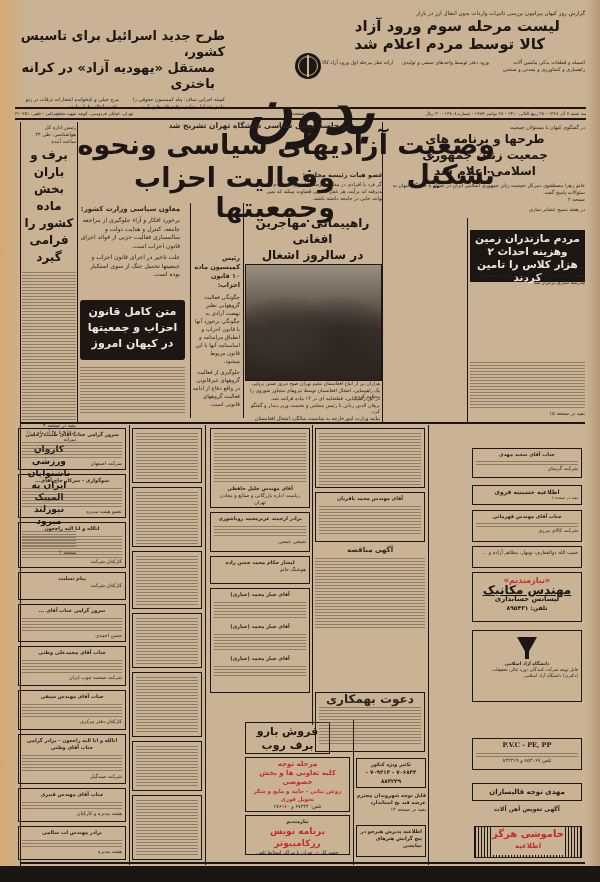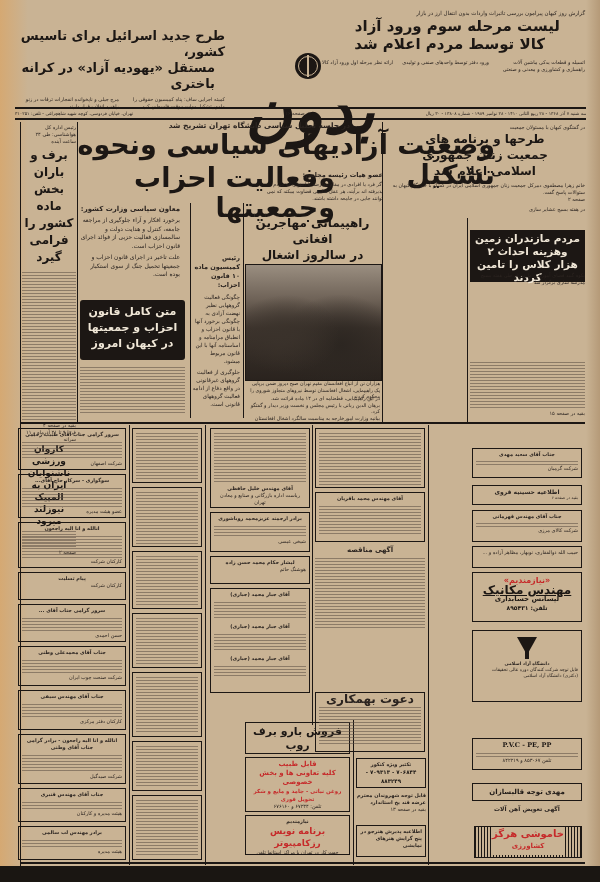--- a/index.html
+++ b/index.html
@@ -229,26 +229,26 @@
   </div>
   <div class="box rtl" style="left:210px;top:588px;width:100px;height:105px;">
     <div class="tiny hd" style="text-align:center;">آقای جبار محمد (جباری)</div>
     <div class="txtfill" style="height:20px;margin-top:2px;"></div>
     <div class="tiny hd" style="text-align:center;margin-top:3px;">آقای جبار محمد (جباری)</div>
     <div class="txtfill" style="height:20px;margin-top:2px;"></div>
     <div class="tiny hd" style="text-align:center;margin-top:3px;">آقای جبار محمد (جباری)</div>
     <div class="txtfill" style="height:14px;margin-top:2px;"></div>
   </div>
   <div class="box rtl" style="left:246px;top:721px;width:64px;height:0;border:none;"></div>
-  <div class="box rtl" style="left:245px;top:722px;width:105px;height:32px;text-align:center;">
+  <div class="box rtl" style="left:245px;top:722px;width:85px;height:32px;text-align:center;">
     <div class="hd" style="font-size:11px;line-height:14px;">فروش بارو برف روب</div>
     <div class="tiny">کارخانه کالوی فرداز تلفن ۹۸۱۱۷۹</div>
   </div>
   <div class="box rtl" style="left:245px;top:757px;width:105px;height:55px;text-align:center;">
-    <div class="red" style="font-size:7px;line-height:9px;">قابل طبیب</div>
+    <div class="red" style="font-size:7px;line-height:9px;">مرحله توجه</div>
     <div class="red" style="font-size:7px;line-height:9px;">کلیه تعاونی ها و بخش خصوصی</div>
     <div class="red" style="font-size:5.5px;line-height:8px;">روغن نباتی - جامد و مایع و شکر تحویل فوری</div>
     <div class="tiny">تلفن: ۶۷۲۳۴ و ۶۷۶۱۶۰</div>
   </div>
   <div class="box rtl" style="left:245px;top:815px;width:105px;height:40px;text-align:center;">
     <div class="tiny hd">نیازمندیم</div>
     <div class="red" style="font-size:9px;line-height:12px;">برنامه نویس رزکامپیوتر</div>
     <div class="tiny">جهت کار در تهران با مراکز استانها تلفن ۳۱۳۷۰۹</div>
   </div>
 
@@ -322,19 +322,19 @@
   </div>
   <div class="box rtl" style="left:472px;top:783px;width:110px;height:18px;text-align:center;">
     <div class="hd" style="font-size:7px;line-height:12px;">مهدی توجه قالبسازان</div>
   </div>
   <div class="abs rtl" style="left:472px;top:805px;width:110px;text-align:center;">
     <div class="tiny hd" style="font-size:6px;">آگهی تعویض آهن آلات</div>
   </div>
   <div class="abs" style="left:474px;top:826px;width:106px;height:30px;border:1px solid #1c1714;background:repeating-linear-gradient(90deg,#1c1714 0,#1c1714 1px,#c9b394 1px,#c9b394 3px);">
     <div class="abs rtl" style="left:16px;top:0;width:74px;height:28px;background:#c9b394;text-align:center;">
       <div class="red" style="font-size:10px;line-height:14px;">خاموشی هرگز</div>
-      <div class="red" style="font-size:7px;line-height:10px;">کشاورزی</div>
+      <div class="red" style="font-size:7px;line-height:10px;">اطلاعیه</div>
     </div>
   </div>
 
   <div class="line" style="left:20px;top:862px;width:565px;height:1.5px;"></div>
 </div>
 <div class="bottom-edge"></div>
 
 </body></html>

